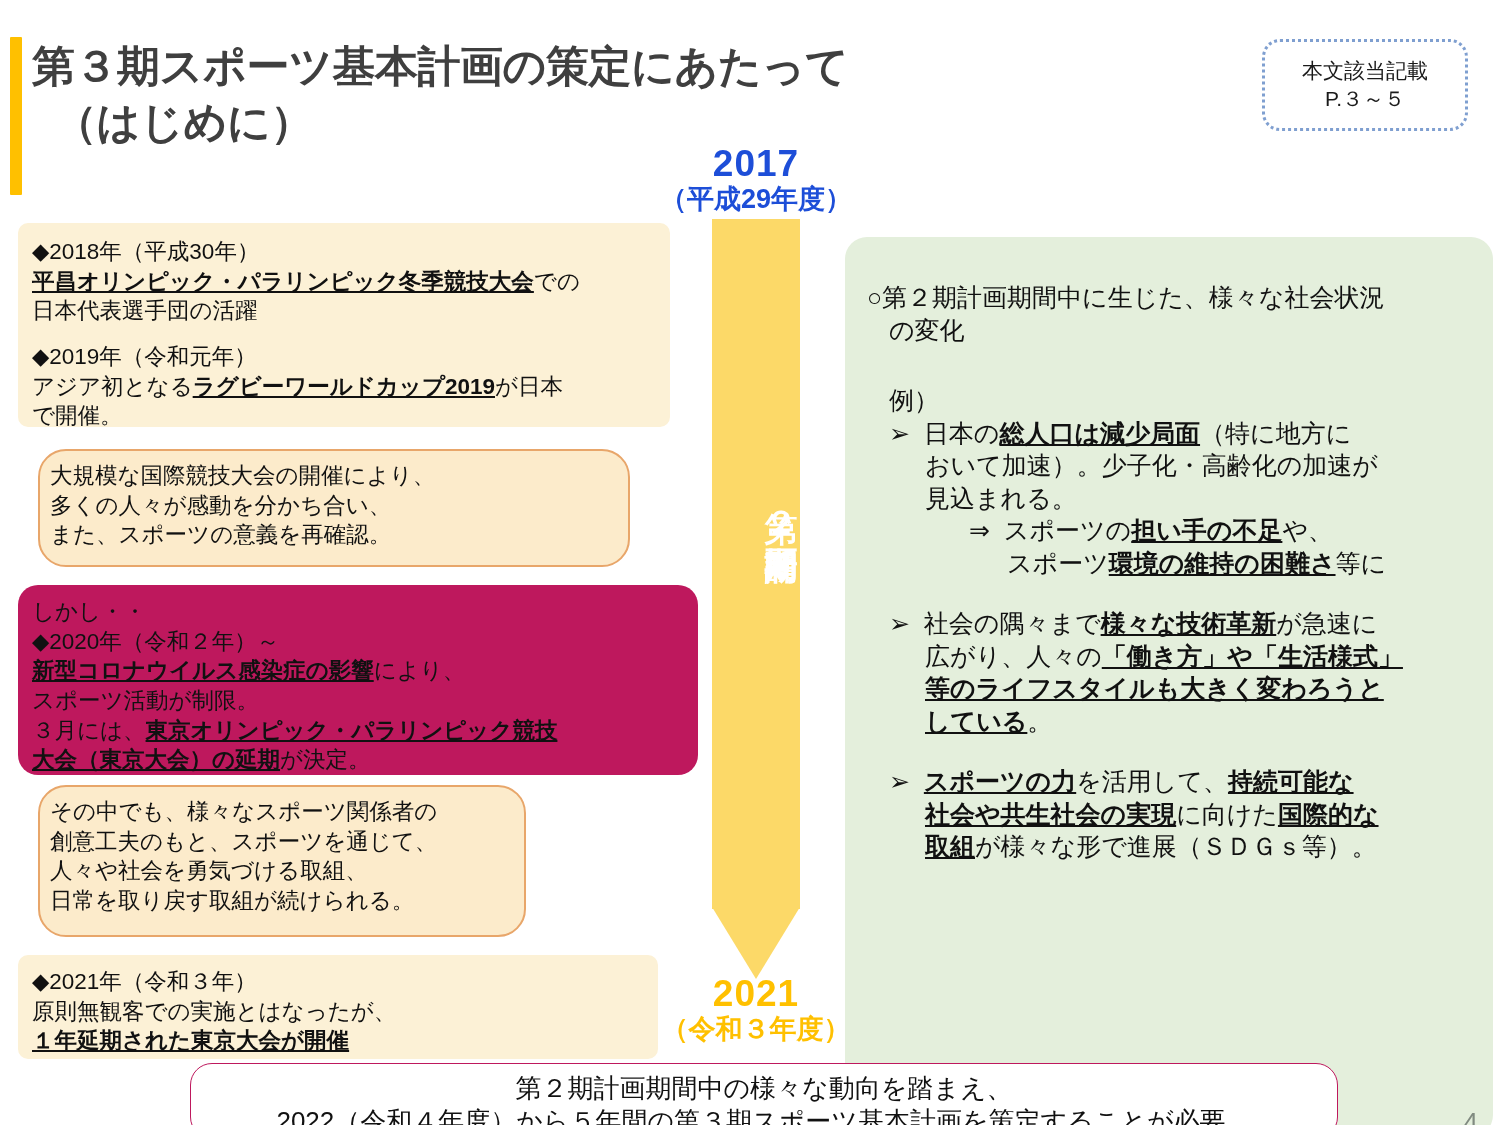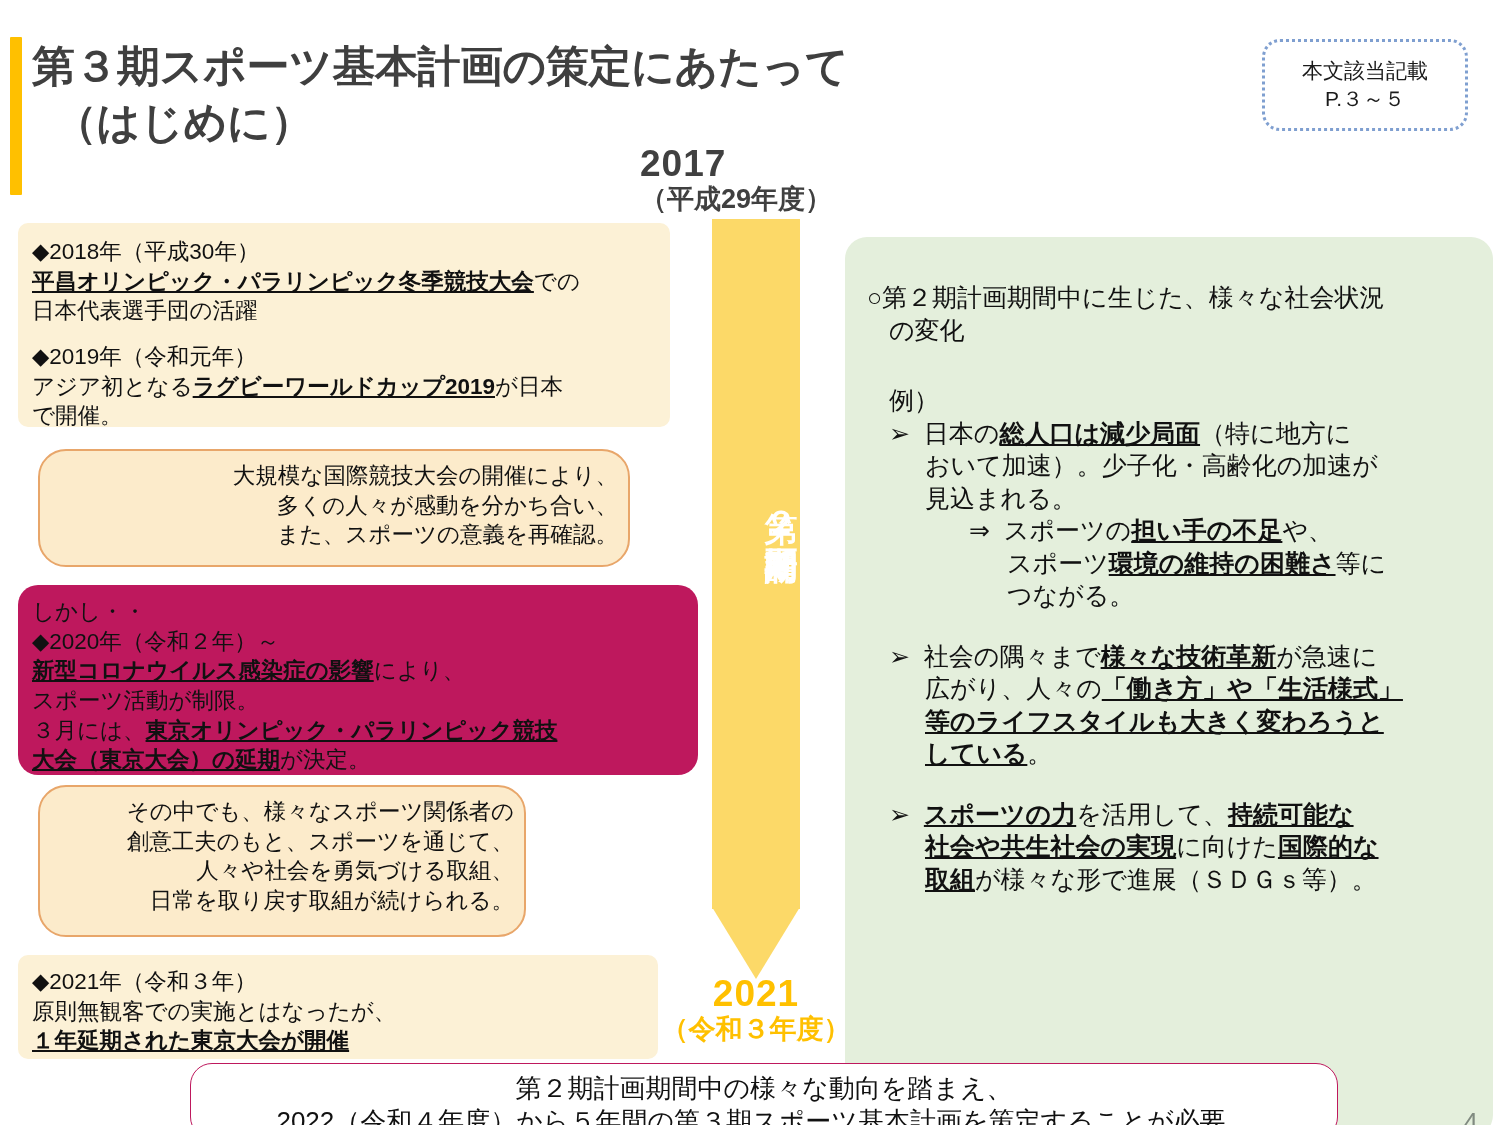--- a/index.html
+++ b/index.html
@@ -28,22 +28,22 @@
   
   .ref-badge{
     position:absolute;left:1262px;top:18px;width:200px;height:86px;
     border:3px dotted #7f9fd0;border-radius:18px;
     display:flex;flex-direction:column;align-items:center;justify-content:center;
     font-size:21px;line-height:1.32;color:#1a1a1a;background:#fff;
   }
 
   
   .year-top{
-    position:absolute;left:640px;top:122px;width:232px;
-    color:#404040;font-weight:bold;line-height:1.12;
+    position:absolute;left:640px;top:122px;width:232px;text-align:center;
+    color:#1d4ed8;font-weight:bold;line-height:1.12;
   }
   .year-top .big{font-size:37px;letter-spacing:1px;}
   .year-top .sub{font-size:27px;}
   .year-bot{
     position:absolute;left:640px;top:952px;width:232px;text-align:center;
     color:#FFC000;font-weight:bold;line-height:1.12;
   }
   .year-bot .big{font-size:37px;letter-spacing:1px;}
   .year-bot .sub{font-size:27px;}
 
@@ -80,21 +80,21 @@
   }
   .green-box{
     background:#E4EFDC;border-radius:22px;
   }
   .footer-box{
     background:#ffffff;border:1px solid #be185d;border-radius:22px;
   }
 
   .txt{font-size:22.5px;line-height:1.32;color:#111;}
   .bu{font-weight:bold;text-decoration:underline;text-underline-offset:2px;}
-  .center{text-align:right;}
+  .center{text-align:left;}
   .p{margin:0;}
   .gap{height:16px;}
 
   
   #box-2018   {left:18px;  top:202px; width:652px; height:204px; padding:14px 16px 0 14px;}
   #box-impact {left:38px;  top:428px; width:592px; height:118px; padding:10px 10px 0 10px;}
   #box-covid  {left:18px;  top:564px; width:680px; height:190px; padding:12px 14px 0 14px;}
   #box-effort {left:38px;  top:764px; width:488px; height:152px; padding:10px 10px 0 10px;}
   #box-2021   {left:18px;  top:934px; width:640px; height:104px; padding:12px 14px 0 14px;}
 
@@ -184,21 +184,20 @@
     <p class="txt green-txt p">○第２期計画期間中に生じた、様々な社会状況</p>
     <p class="txt green-txt p" style="padding-left:22px">の変化</p>
     <div style="height:38px"></div>
     <p class="txt green-txt p" style="padding-left:22px">例）</p>
 
     <p class="txt green-txt p" style="padding-left:58px;text-indent:-36px"><span>➢</span>&nbsp;&nbsp;<span>日本の</span><span class="bu">総人口は減少局面</span><span>（特に地方に</span></p>
     <p class="txt green-txt p" style="padding-left:58px">おいて加速）。少子化・高齢化の加速が</p>
     <p class="txt green-txt p" style="padding-left:58px">見込まれる。</p>
     <p class="txt green-txt p" style="padding-left:140px;text-indent:-38px"><span>⇒</span>&nbsp;&nbsp;<span>スポーツの</span><span class="bu">担い手の不足</span><span>や、</span></p>
     <p class="txt green-txt p" style="padding-left:140px"><span>スポーツ</span><span class="bu">環境の維持の困難さ</span><span>等に</span></p>
-    <p class="txt green-txt p" style="padding-left:140px">つながる。</p>
 
     <div style="height:28px"></div>
 
     <p class="txt green-txt p" style="padding-left:58px;text-indent:-36px"><span>➢</span>&nbsp;&nbsp;<span>社会の隅々まで</span><span class="bu">様々な技術革新</span><span>が急速に</span></p>
     <p class="txt green-txt p" style="padding-left:58px"><span>広がり、人々の</span><span class="bu">「働き方」や「生活様式」</span></p>
     <p class="txt green-txt p" style="padding-left:58px"><span class="bu">等のライフスタイルも大きく変わろうと</span></p>
     <p class="txt green-txt p" style="padding-left:58px"><span class="bu">している</span><span>。</span></p>
 
     <div style="height:28px"></div>
 

